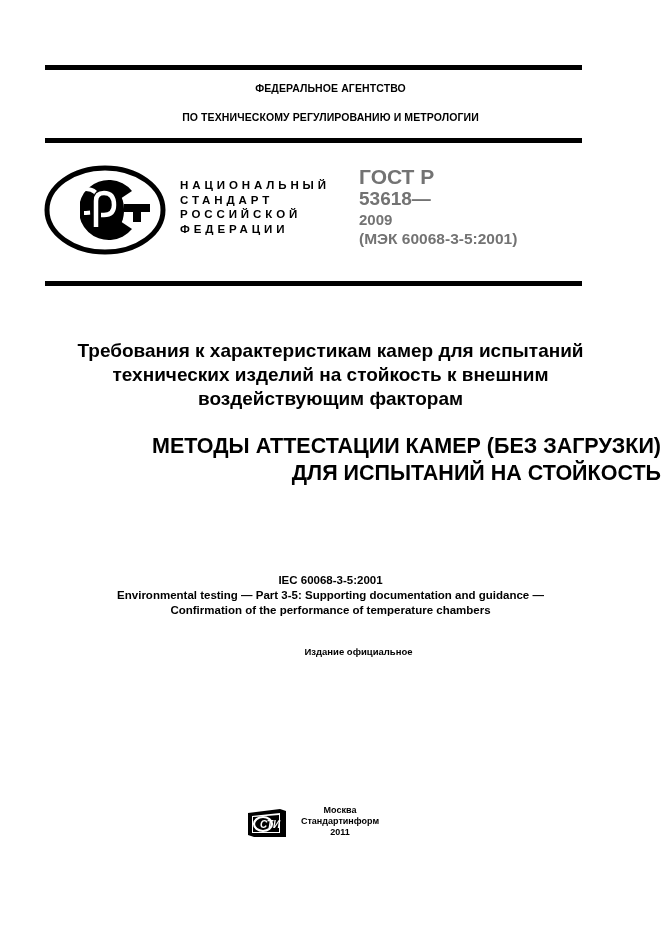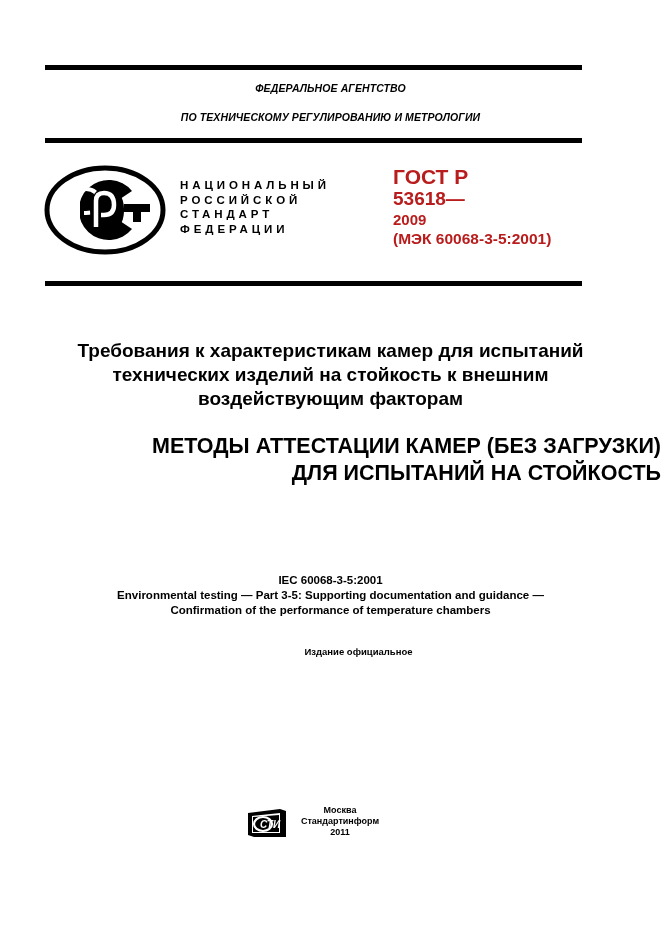--- a/index.html
+++ b/index.html
@@ -26,39 +26,38 @@
     .center {
       position: absolute;
       left: 0;
       width: 661px;
       text-align: center;
     }
     .agency {
       font-weight: bold;
       font-size: 10.5px;
       letter-spacing: 0.1px;
-      font-style: italic;
     }
     .nat {
       position: absolute;
       left: 180px;
       top: 178px;
       width: 180px;
       text-align: left;
       font-weight: bold;
       font-size: 11.5px;
       letter-spacing: 3.9px;
       line-height: 14.5px;
     }
     .gost {
       position: absolute;
-      left: 393px;
+      left: 359px;
       top: 166px;
       font-weight: bold;
-      color: #b91c1c;
+      color: #737373;
     }
     .gost .l1 { font-size: 21px; line-height: 22px; }
     .gost .l2 { font-size: 19px; line-height: 22px; }
     .gost .l3 { font-size: 15px; line-height: 19px; }
     .gost .l4 { font-size: 15.5px; line-height: 20px; }
     .title1 {
       top: 339px;
       font-weight: bold;
       font-size: 19px;
       line-height: 24px;
@@ -113,22 +112,22 @@
     <rect x="46" y="22" width="34" height="46" rx="16" ry="22" fill="#000"></rect>
     <path d="M 52 62 L 52 36 Q 52 28 60 28 Q 70 28 70 40 Q 70 50 60 50 L 57 50" fill="none" stroke="#fff" stroke-width="4.5"></path>
 
     <rect x="80" y="39" width="26" height="8" fill="#000"></rect>
     <rect x="89" y="39" width="8" height="18" fill="#000"></rect>
   </svg>
 </div>
 
 <div class="nat">
   <span class="line">НАЦИОНАЛЬНЫЙ</span>
+  <span class="line">СТАНДАРТ</span>
   <span class="line">РОССИЙСКОЙ</span>
-  <span class="line">СТАНДАРТ</span>
   <span class="line">ФЕДЕРАЦИИ</span>
 </div>
 
 <div class="gost">
   <span class="line l1">ГОСТ Р</span>
   <span class="line l2">53618—</span>
   <span class="line l3">2009</span>
   <span class="line l4">(МЭК 60068-3-5:2001)</span>
 </div>
 

